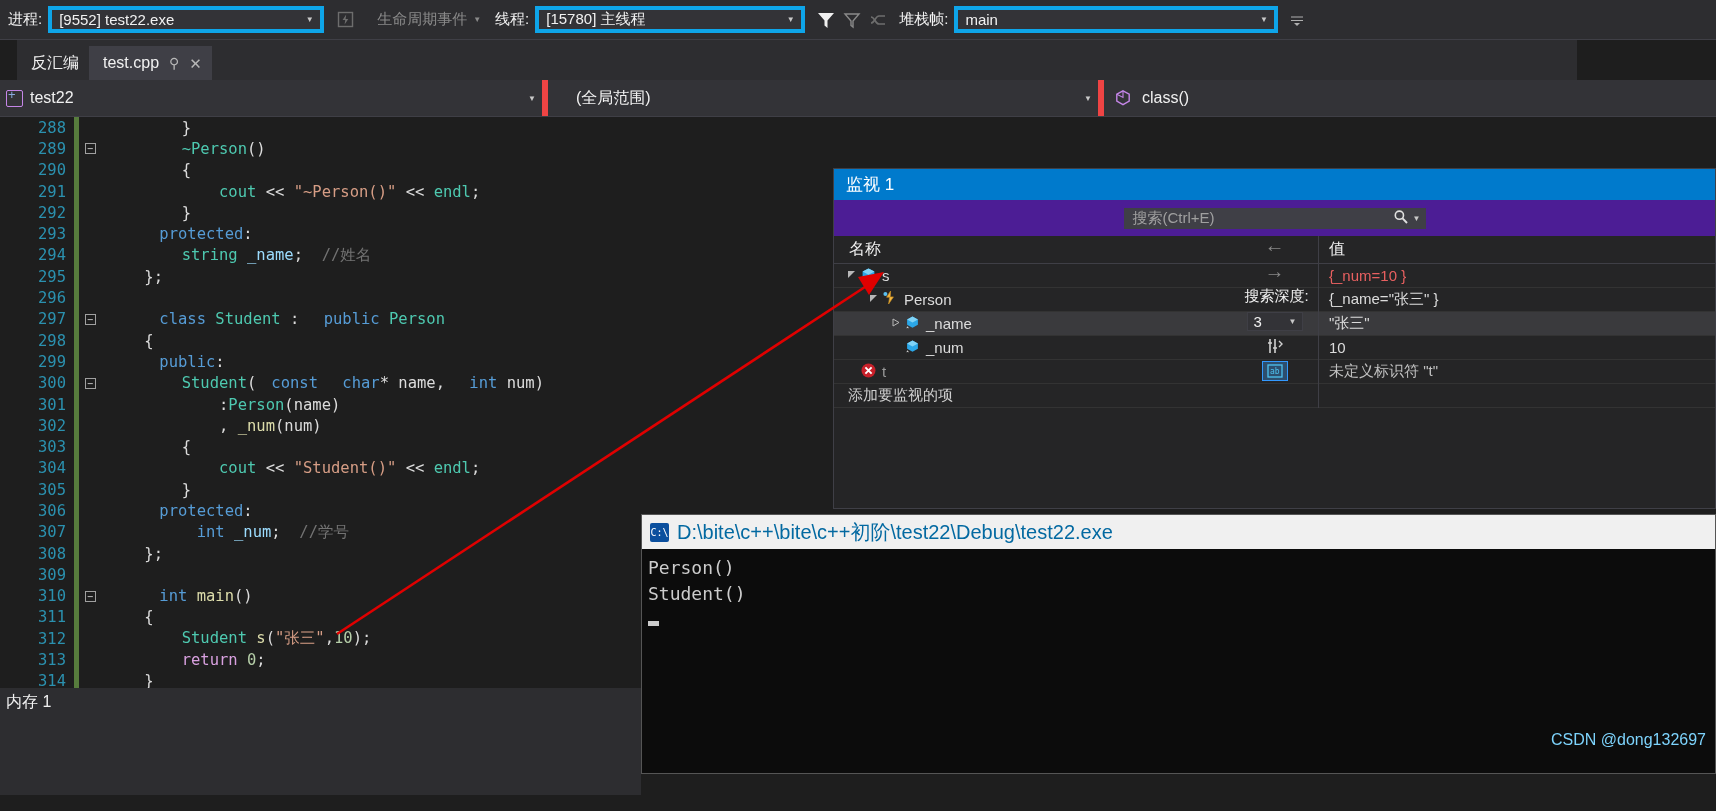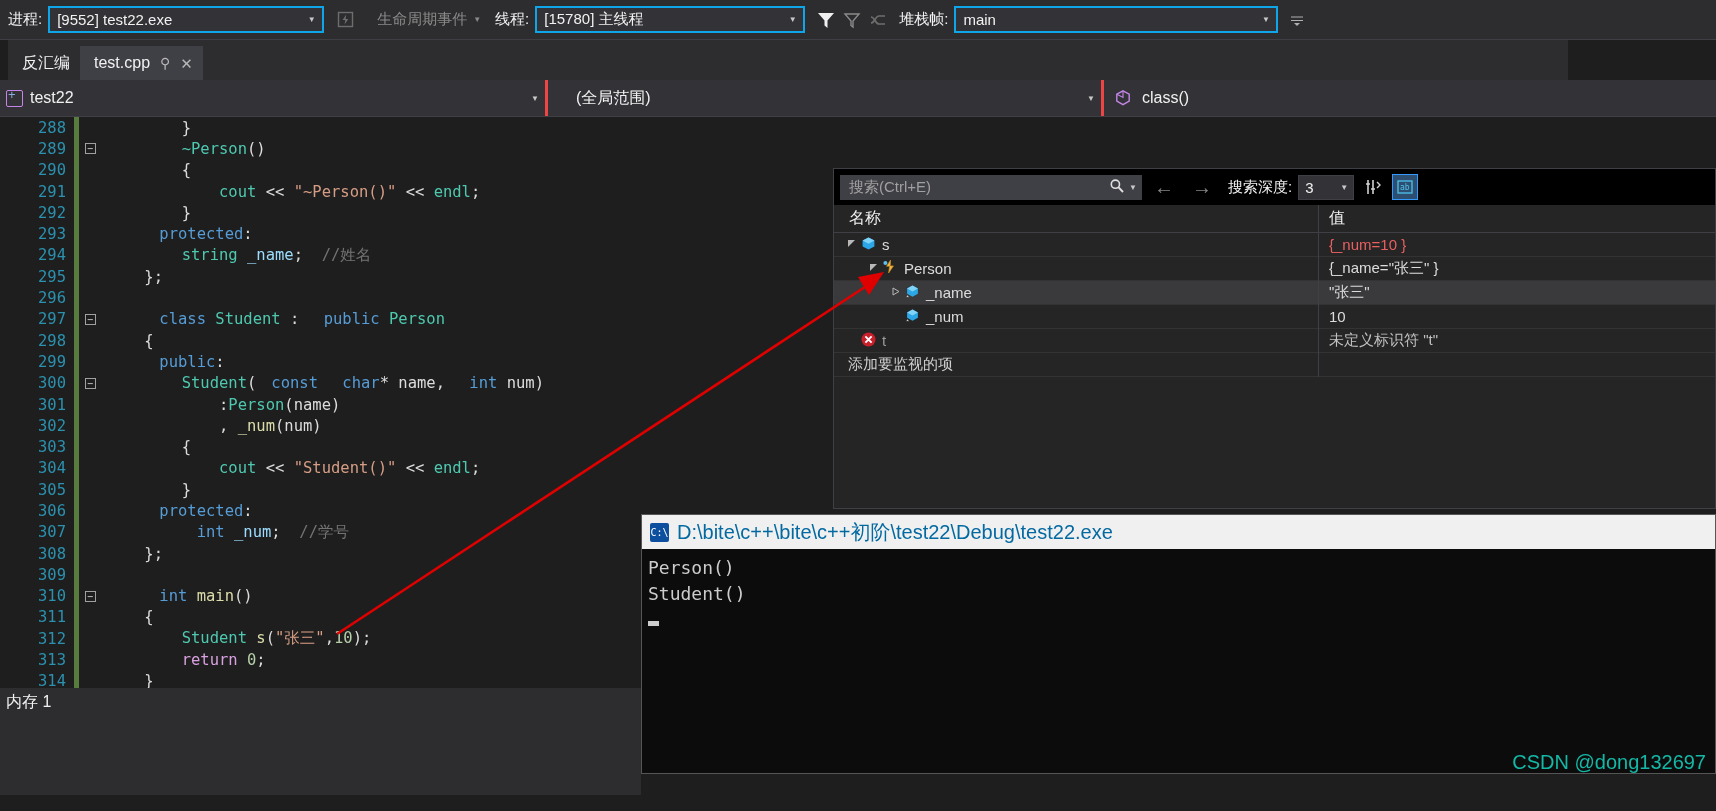--- a/index.html
+++ b/index.html
@@ -13,60 +13,60 @@
 
   
   .dbg-toolbar {
     position: absolute; left: 0; top: 0; width: 1716px; height: 40px;
     background: #2d2d30; display: flex; align-items: center; gap: 0;
     border-bottom: 1px solid #3f3f46;
   }
   .tb-label { color: #f1f1f1; font-size: 15px; padding: 0 6px 0 8px; white-space: nowrap; }
   .tb-label.dim { color: #8a8a8a; margin-left: 11px; }
   .tb-combo {
-    height: 27px; background: #333337; border: 2px solid #0ea5e9;
+    height: 27px; background: #333337; border: 4px solid #0ea5e9;
     display: flex; align-items: center; color: #f1f1f1; font-size: 15px;
     padding: 0 0 0 7px; position: relative;
   }
   .tb-combo .txt { flex: 1; white-space: nowrap; overflow: hidden; }
   .tb-combo .arrow {
     width: 17px; text-align: center; color: #c8c8c8; font-size: 8px;
     line-height: 1; padding-right: 4px;
   }
   .combo-process { width: 276px; }
   .combo-thread { width: 270px; }
   .combo-frame { width: 324px; }
   .tb-icon {
     width: 26px; height: 26px; display: flex; align-items: center; justify-content: center;
     color: #9a9a9a;
   }
   .tb-sep { width: 8px; }
 
   
   .tabstrip {
-    position: absolute; left: 8px; top: 40px; width: 1560px; height: 40px;
+    position: absolute; left: 17px; top: 40px; width: 1560px; height: 40px;
     background: #2d2d30; display: flex; align-items: flex-end;
   }
   .tab {
     height: 34px; display: flex; align-items: center; padding: 0 10px 0 14px;
     font-size: 16px; color: #f1f1f1; white-space: nowrap; gap: 10px;
   }
   .tab.inactive { background: #2d2d30; color: #f1f1f1; }
   .tab.active { background: #3f3f46; }
   .tab .pin, .tab .close { color: #b8b8b8; font-size: 14px; line-height: 1; }
   .tab .close { font-size: 15px; }
 
   
   .navbar {
     position: absolute; left: 0; top: 80px; width: 1716px; height: 37px;
     background: #252526; display: flex; align-items: center; border-bottom: 1px solid #3f3f46;
   }
   .nav-combo {
     height: 36px; display: flex; align-items: center; background: #333337;
-    border-right: 3px solid #ef4444; color: #f1f1f1; font-size: 16px; padding-left: 6px;
+    border-right: 6px solid #ef4444; color: #f1f1f1; font-size: 16px; padding-left: 6px;
   }
   .nav-combo .arrow { width: 20px; text-align: center; color: #c8c8c8; font-size: 8px; }
   .nav-scope1 { width: 548px; }
   .nav-scope2 { width: 556px; }
   .nav-scope3 { flex: 1; border-right: none; padding-left: 10px; gap: 10px; }
   .nav-ico-box {
     width: 17px; height: 17px; border: 1.6px solid #c586e8; border-radius: 2px;
     display: inline-block; position: relative; flex: none;
   }
   .nav-ico-box::after {
@@ -110,22 +110,22 @@
   
   .watch {
     position: absolute; left: 833px; top: 168px; width: 883px; height: 341px;
     background: #252526; border: 1px solid #3f3f46;
   }
   .watch-title {
     height: 31px; background: #007acc; display: flex; align-items: center;
     padding-left: 12px; color: #ffffff; font-size: 17px;
   }
   .watch-toolbar {
-    height: 36px; background: #000000; display: flex; align-items: center;
-    padding: 8px 6px; gap: 6px;
+    height: 36px; background: #4c1d95; display: flex; align-items: center;
+    padding: 8px 6px; gap: 6px; flex-direction: column;
   }
   .watch-search {
     width: 302px; height: 25px; background: #3f3f46; border: 1px solid #3f3f46;
     display: flex; align-items: center; padding: 0 4px 0 8px;
   }
   .watch-search .ph { flex: 1; color: #a0a0a0; font-size: 15px; }
   .search-mag { color: #d0d0d0; font-size: 15px; }
   .mini-arrow { color: #c8c8c8; font-size: 8px; padding-left: 4px; }
   .nav-arrow { color: #888; font-size: 20px; padding: 0 6px; line-height: 1; }
   .depth-label { color: #f1f1f1; font-size: 15px; padding-left: 4px; white-space: nowrap; }
@@ -180,21 +180,21 @@
   
   .bottombar {
     position: absolute; left: 0; top: 688px; width: 641px; height: 107px; background: #2d2d30;
   }
   .bottombar .lbl { color: #f1f1f1; font-size: 16px; padding: 4px 0 0 6px; }
   .editor-scroll {
     position: absolute; left: 0; top: 697px; width: 641px; height: 8px; background: #3e3e42;
   }
   .editor-scroll .thumb { position: absolute; left: 0; top: 0; width: 300px; height: 8px; background: #686868; }
   .watermark {
-    position: absolute; right: 10px; top: 751px; color: #14b8a6; font-size: 20px;
+    position: absolute; right: 10px; top: 731px; color: #7dd3fc; font-size: 16px;
   }
   .arrow-overlay { position: absolute; left: 0; top: 0; width: 1716px; height: 811px; pointer-events: none; }
 </style>
 </head>
 <body>
 
 <div id="root">
 
   <div class="dbg-toolbar">
     <span class="tb-label">进程:</span>
@@ -310,20 +310,23 @@
         <div class="code-line"><span class="gutter-indicator"></span><span class="lineno">315</span><span class="changebar"></span><span class="foldcol"></span><span class="codetext"></span></div>
       </div>
 
   </div>
 
   <div class="editor-scroll">
     <div class="thumb"></div>
   </div>
 
   <div class="watch">
+    <div class="watch-title">
+      <span>监视 1</span>
+    </div>
     <div class="watch-toolbar">
       <div class="watch-search">
         <span class="ph">搜索(Ctrl+E)</span>
         <span class="search-mag">
           <svg width="16" height="16" viewBox="0 0 16 16" aria-hidden="true">
               <circle cx="6.4" cy="6.2" r="4.1" fill="none" stroke="#e0e0e0" stroke-width="1.6"></circle>
               <path d="M9.6 9.4 L14 14" stroke="#e0e0e0" stroke-width="1.9"></path>
             </svg>
         </span>
         <span class="mini-arrow">▼</span>

